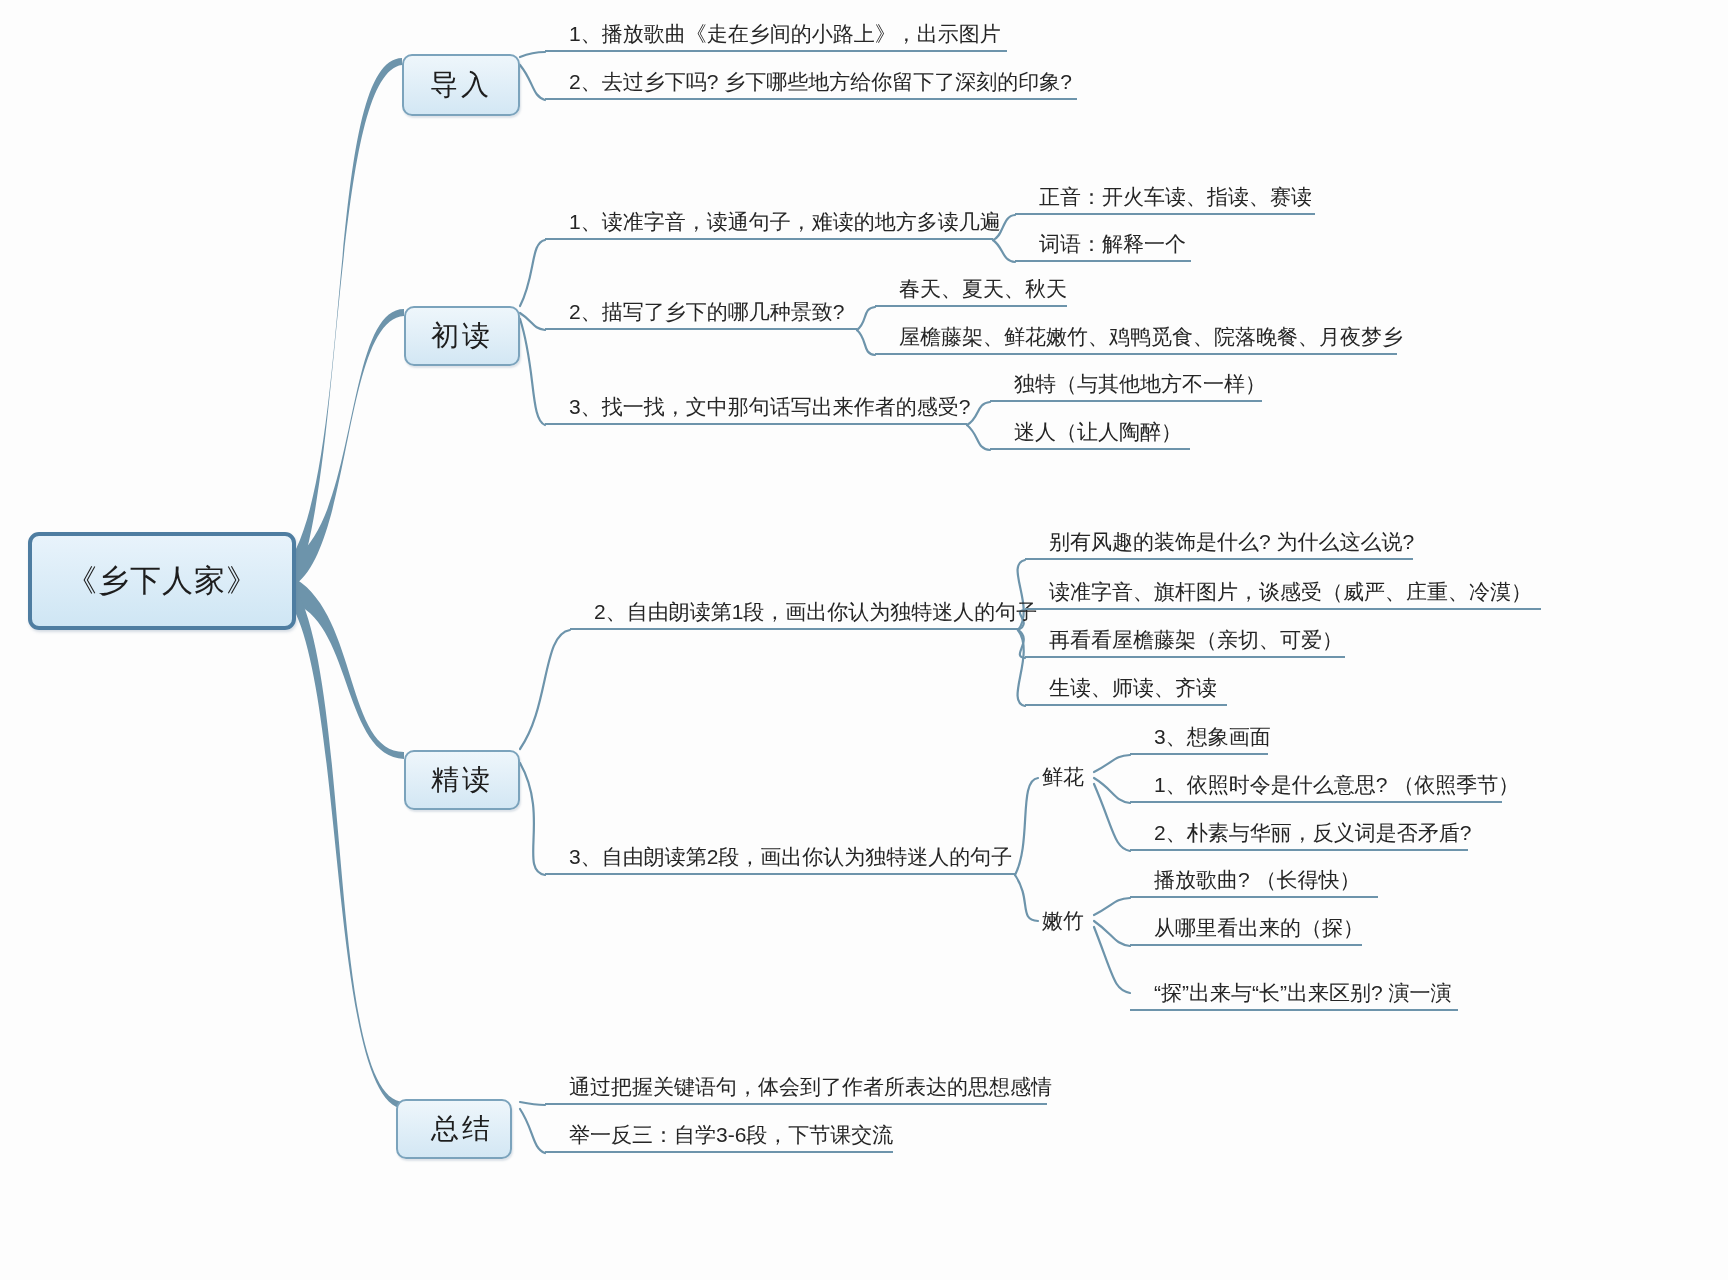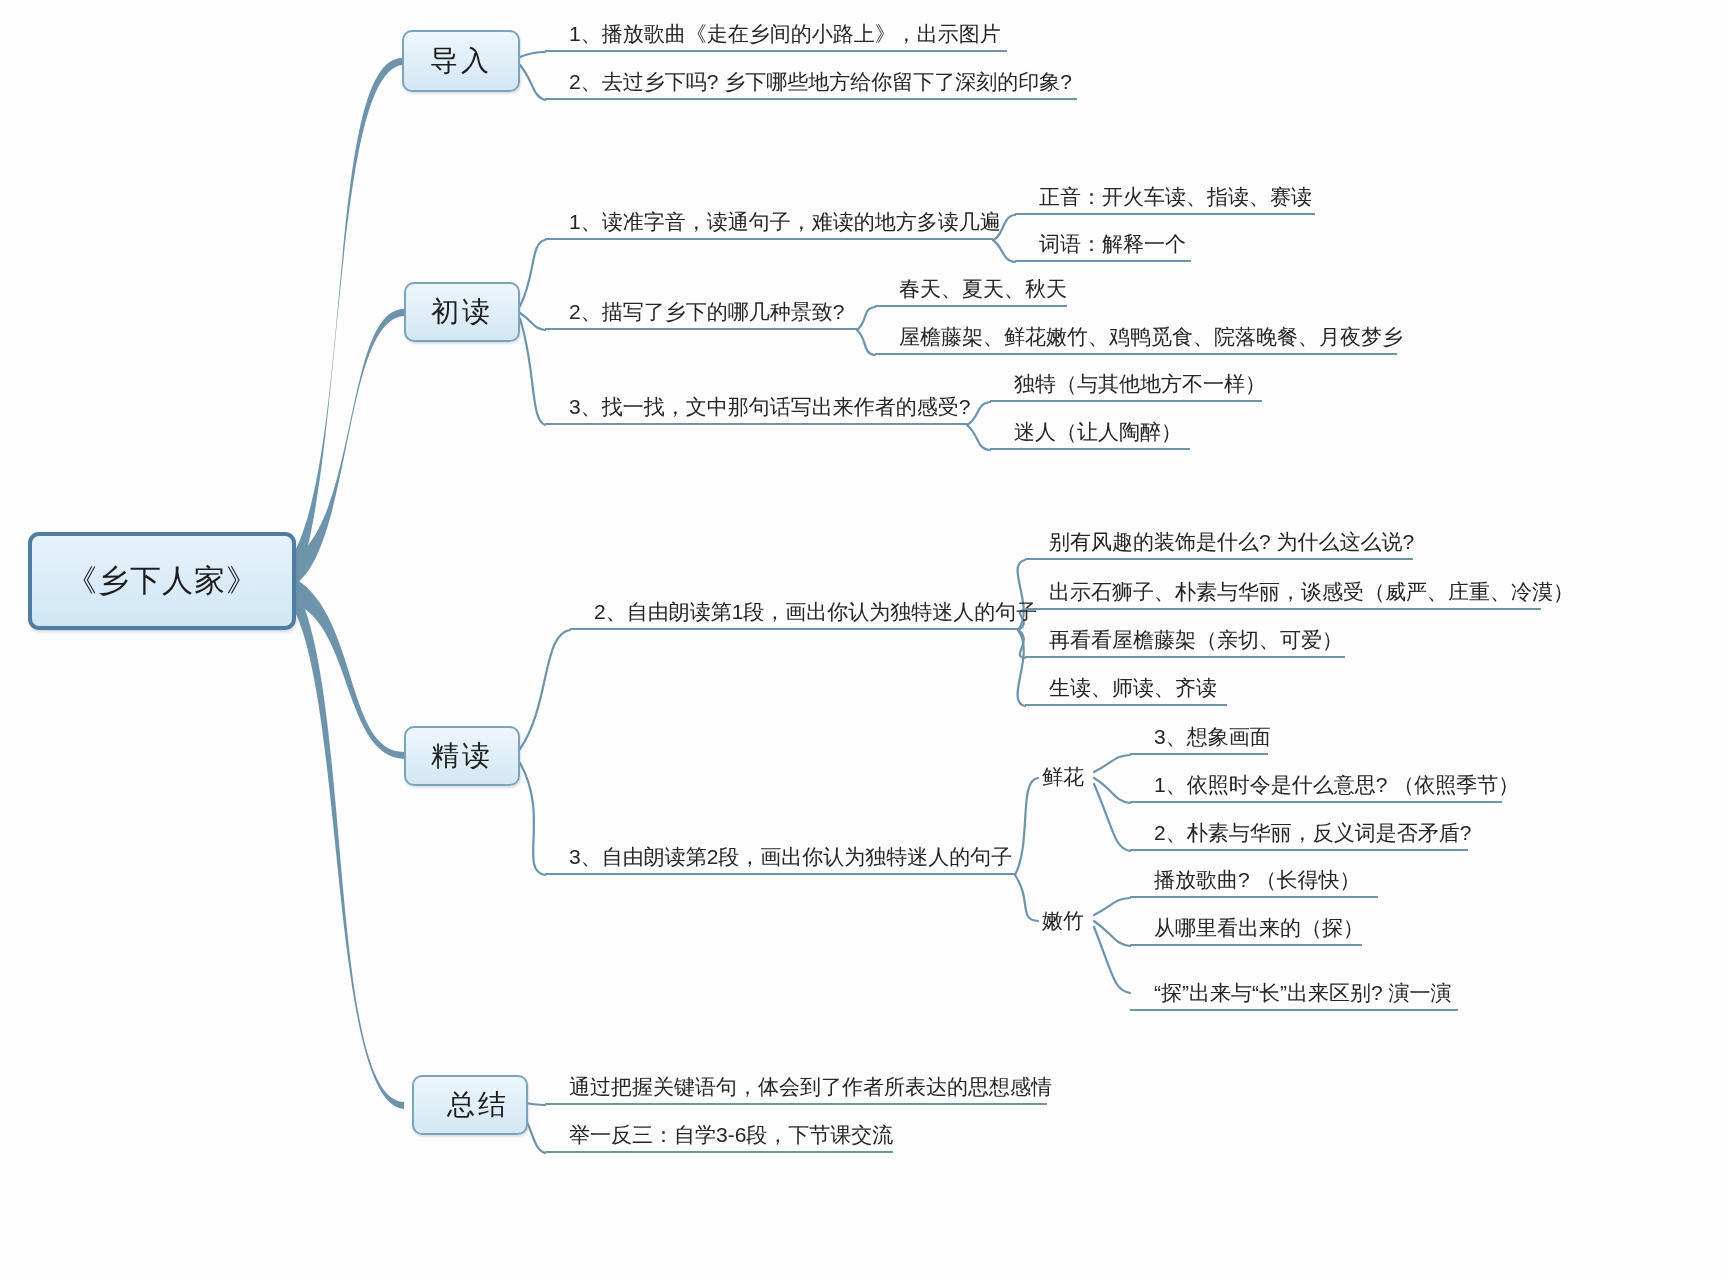--- a/index.html
+++ b/index.html
@@ -49,20 +49,21 @@
   .topic-node{
     position:absolute;
     width:116px;height:60px;
     border:2px solid var(--node-border);
     border-radius:10px;
     background:linear-gradient(#eef6fb,#d3e7f4);
     display:flex;align-items:center;justify-content:center;
     font-size:28px;color:#1d1d1d;
     letter-spacing:3px;
     box-shadow:1px 2px 2px rgba(90,120,150,.2);
+    margin-top:24px;
   }
   .leaf{
     position:absolute;
     height:33px;
     border-bottom:2px solid var(--line);
     font-size:21px;
     line-height:29px;
     color:var(--text);
     padding:0 4px 2px 24px;
     white-space:nowrap;
@@ -132,42 +133,42 @@
 
   <div class="topic-node" style="left:402px;top:30px;width:118px;height:62px;">
     <span>导入</span>
   </div>
   <div class="topic-node" style="left:404px;top:282px;">
     <span>初读</span>
   </div>
   <div class="topic-node" style="left:404px;top:726px;">
     <span>精读</span>
   </div>
-  <div class="topic-node" style="left:412px;top:1075px;padding-left:16px;">
+  <div class="topic-node" style="left:396px;top:1075px;padding-left:16px;">
     <span>总结</span>
   </div>
 
   <div class="leaf" style="left:545px;top:19px;width:462px;">1、播放歌曲《走在乡间的小路上》，出示图片</div>
   <div class="leaf" style="left:545px;top:67px;width:532px;">2、去过乡下吗? 乡下哪些地方给你留下了深刻的印象?</div>
 
   <div class="leaf" style="left:545px;top:207px;width:448px;">1、读准字音，读通句子，难读的地方多读几遍</div>
   <div class="leaf" style="left:1015px;top:182px;width:300px;">正音：开火车读、指读、赛读</div>
   <div class="leaf" style="left:1015px;top:229px;width:176px;">词语：解释一个</div>
 
   <div class="leaf" style="left:545px;top:297px;width:312px;">2、描写了乡下的哪几种景致?</div>
   <div class="leaf" style="left:875px;top:274px;width:192px;">春天、夏天、秋天</div>
   <div class="leaf" style="left:875px;top:322px;width:522px;">屋檐藤架、鲜花嫩竹、鸡鸭觅食、院落晚餐、月夜梦乡</div>
 
   <div class="leaf" style="left:545px;top:392px;width:422px;">3、找一找，文中那句话写出来作者的感受?</div>
   <div class="leaf" style="left:990px;top:369px;width:272px;">独特（与其他地方不一样）</div>
   <div class="leaf" style="left:990px;top:417px;width:200px;">迷人（让人陶醉）</div>
 
   <div class="leaf" style="left:570px;top:597px;width:448px;">2、自由朗读第1段，画出你认为独特迷人的句子</div>
   <div class="leaf" style="left:1025px;top:527px;width:388px;">别有风趣的装饰是什么? 为什么这么说?</div>
-  <div class="leaf" style="left:1025px;top:577px;width:516px;">出示石狮子、朴素与华丽，谈感受（威严、庄重、冷漠）</div>
+  <div class="leaf" style="left:1025px;top:577px;width:516px;">读准字音、旗杆图片，谈感受（威严、庄重、冷漠）</div>
   <div class="leaf" style="left:1025px;top:625px;width:320px;">再看看屋檐藤架（亲切、可爱）</div>
   <div class="leaf" style="left:1025px;top:673px;width:202px;">生读、师读、齐读</div>
 
   <div class="leaf" style="left:545px;top:842px;width:470px;">3、自由朗读第2段，画出你认为独特迷人的句子</div>
 
   <div class="tag" style="left:1042px;top:764px;">鲜花</div>
   <div class="leaf" style="left:1130px;top:722px;width:138px;">3、想象画面</div>
   <div class="leaf" style="left:1130px;top:770px;width:372px;">1、依照时令是什么意思? （依照季节）</div>
   <div class="leaf" style="left:1130px;top:818px;width:338px;">2、朴素与华丽，反义词是否矛盾?</div>
 

